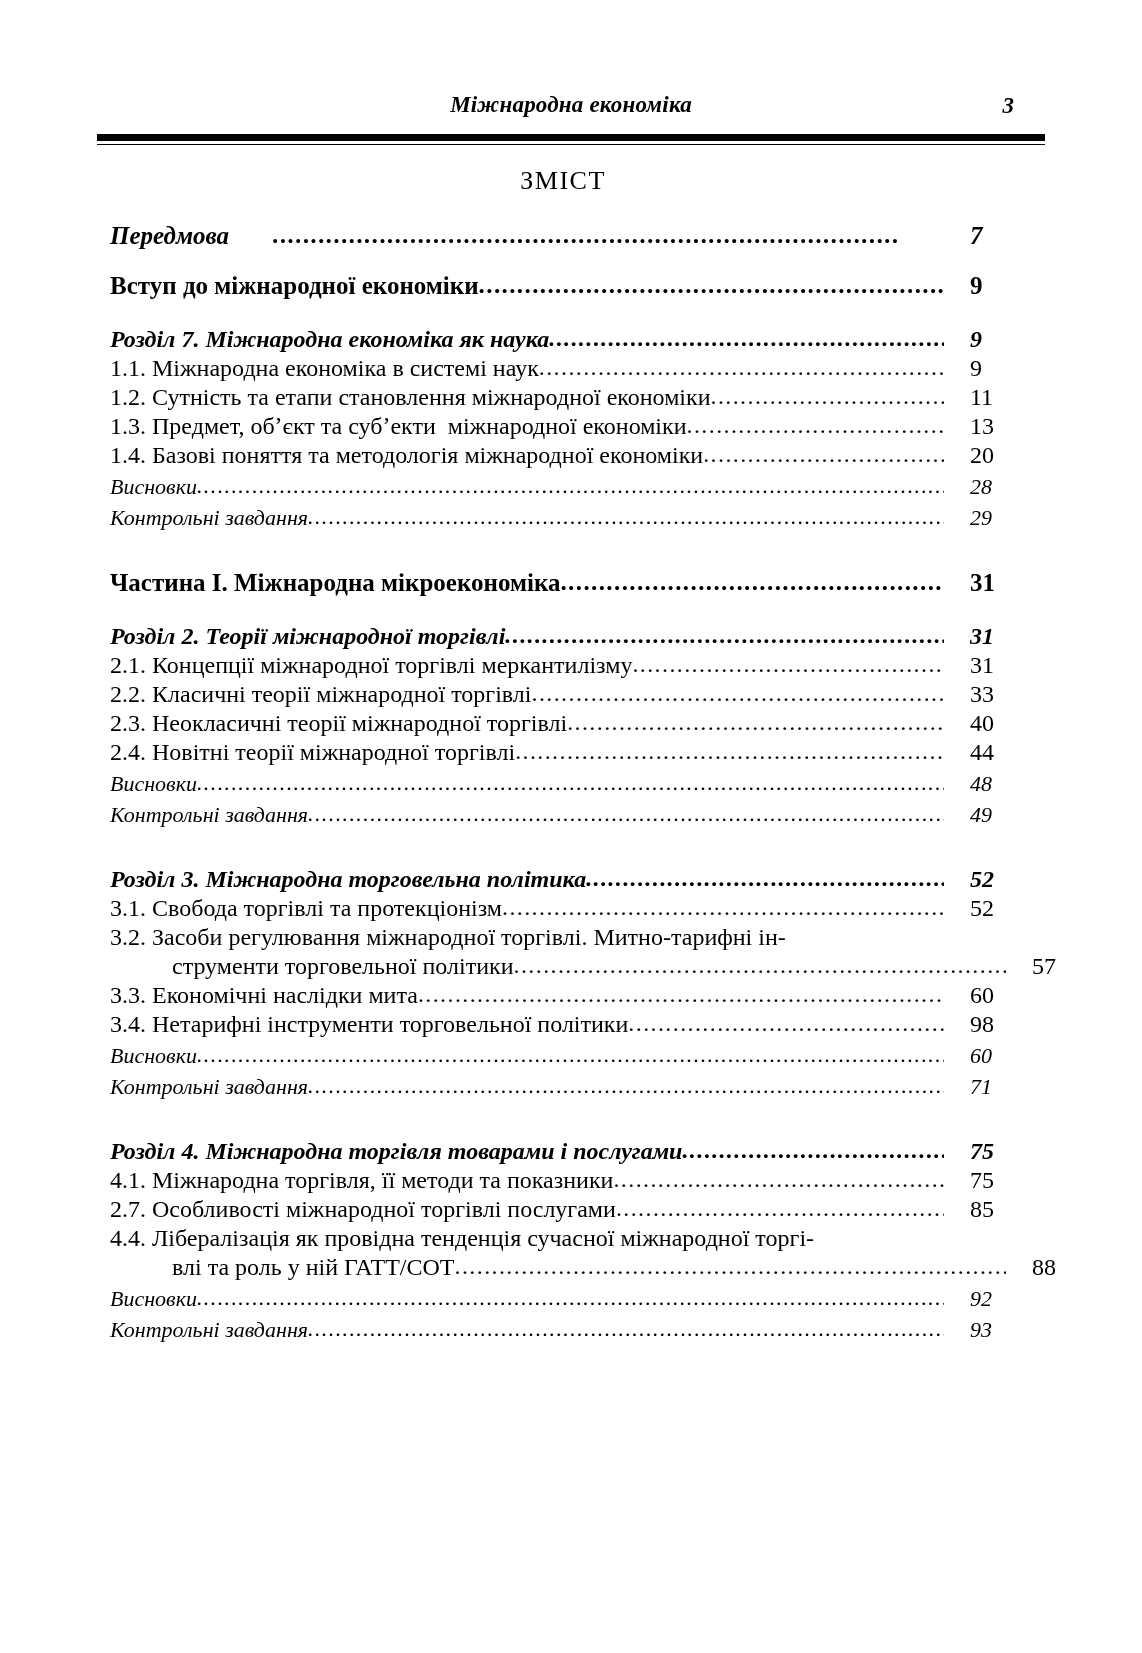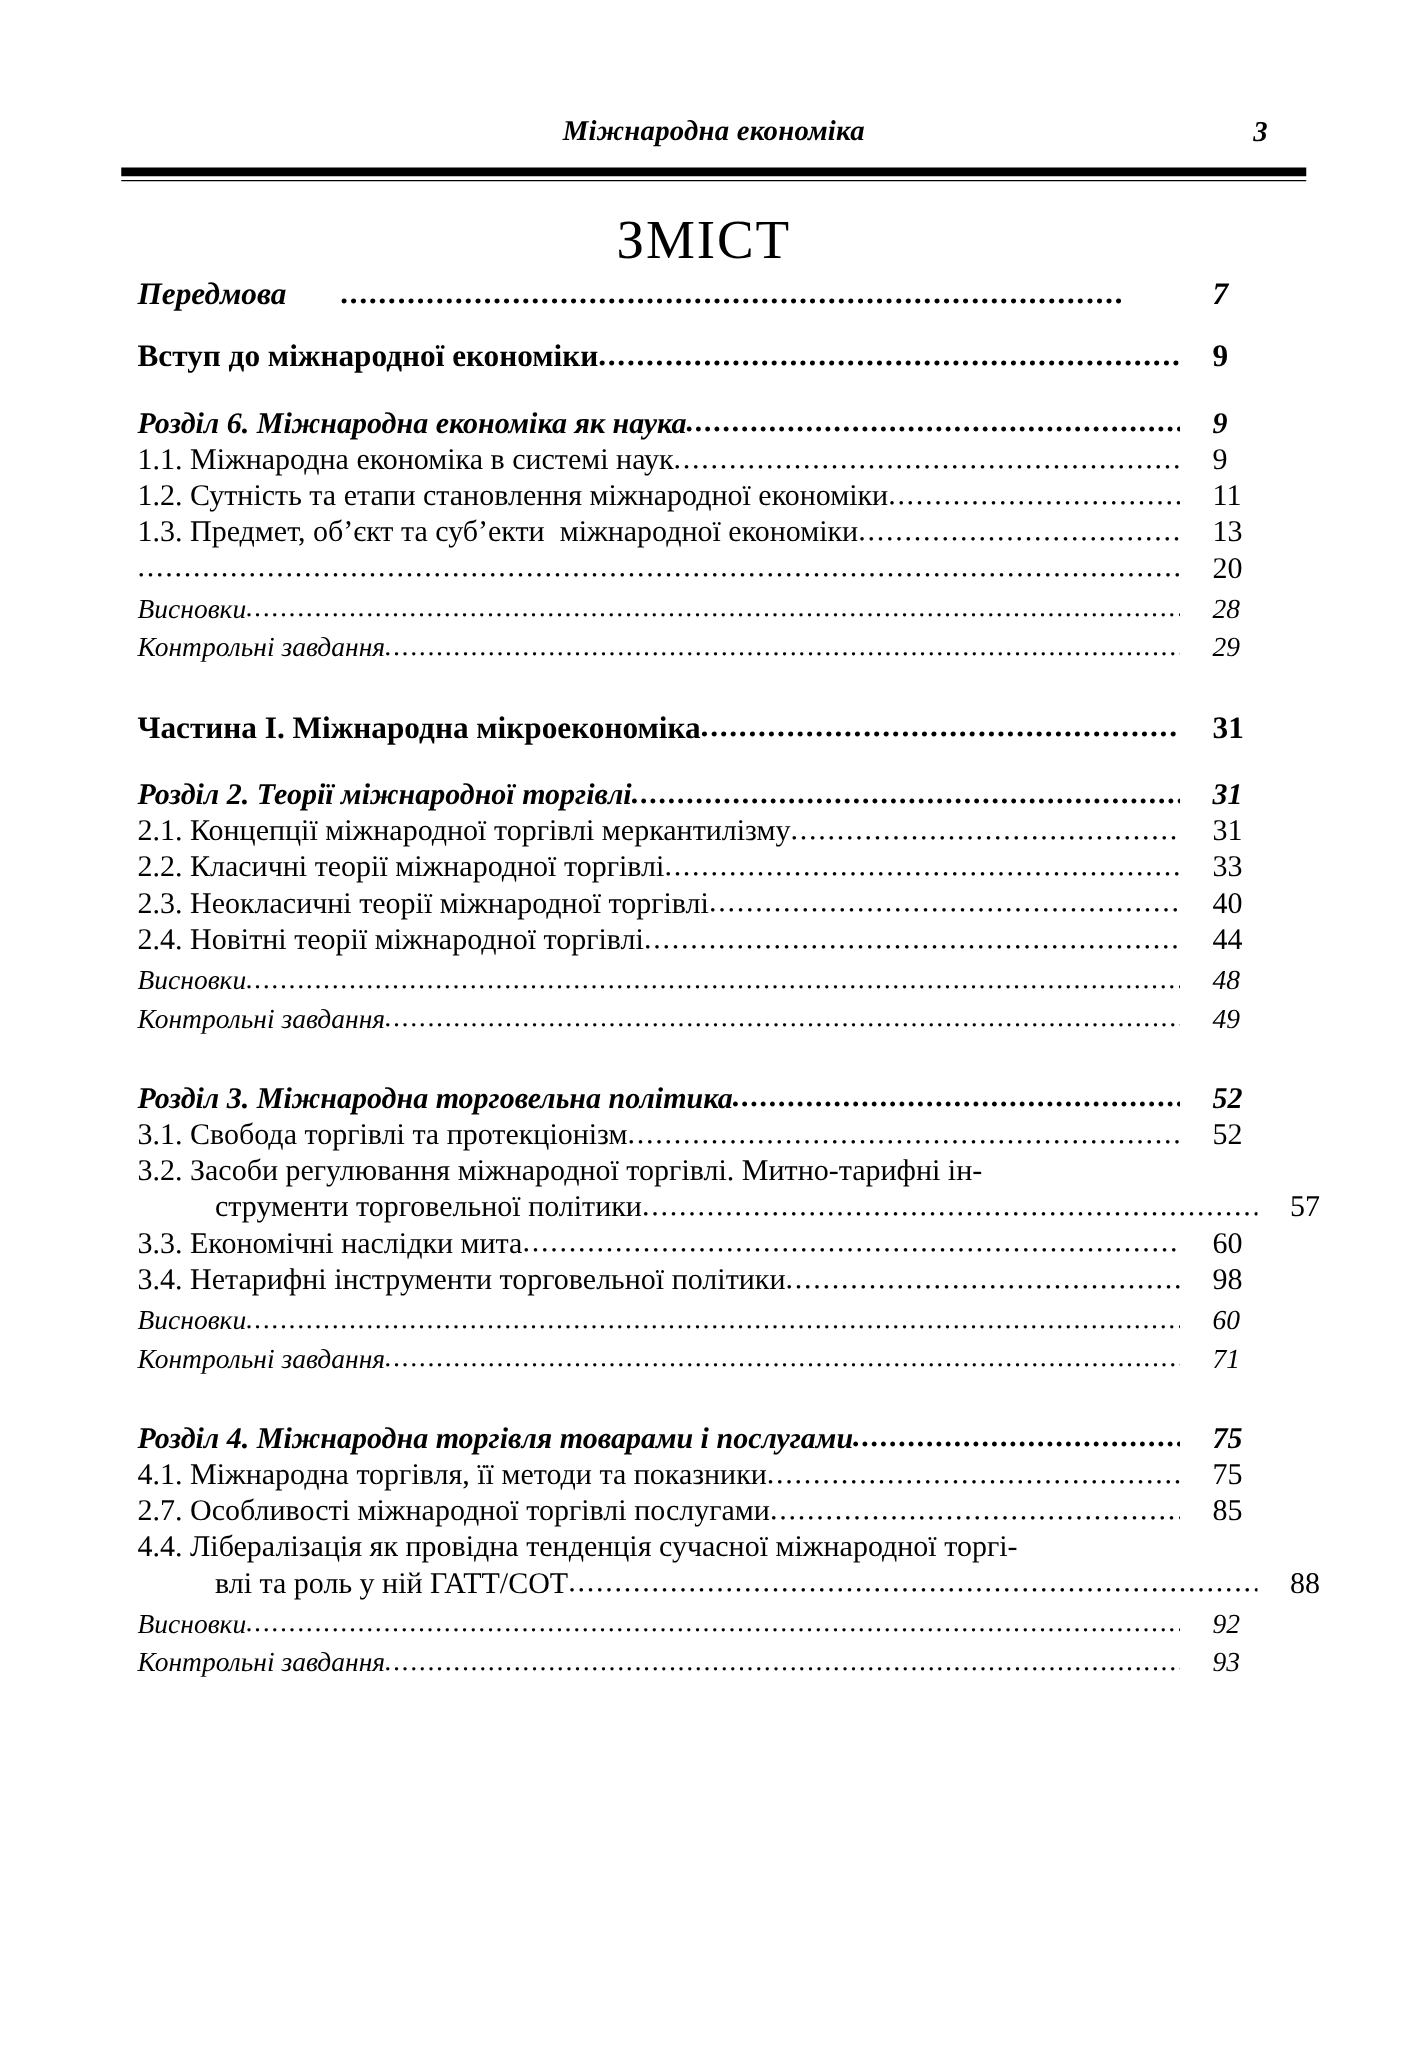--- a/index.html
+++ b/index.html
@@ -67,21 +67,21 @@
     height: 1px;
     background: #000000;
   }
 
   
   .doc-title {
     position: absolute;
     left: 0; right: 16px;
     top: 166px;
     text-align: center;
-    font-size: 44px;
+    font-size: 26px;
     letter-spacing: 1.5px;
   }
 
   
   .toc {
     position: absolute;
     left: 110px;
     top: 222px;
     width: 922px;
   }
@@ -193,41 +193,42 @@
 
     <div class="row r-part">
       <span class="label">Вступ до міжнародної економіки</span>
       <span class="leader"></span>
       <span class="folio">9</span>
     </div>
 
     <div class="gap-md"></div>
 
     <div class="row r-chapter">
-      <span class="label">Розділ 6. Міжнародна економіка як наука</span>
+      <span class="label">Розділ 7. Міжнародна економіка як наука</span>
       <span class="leader"></span>
       <span class="folio">9</span>
     </div>
 
     <div class="row r-item">
       <span class="label">1.1. Міжнародна економіка в системі наук</span>
       <span class="leader"></span>
       <span class="folio">9</span>
     </div>
     <div class="row r-item">
       <span class="label">1.2. Сутність та етапи становлення міжнародної економіки</span>
       <span class="leader"></span>
       <span class="folio">11</span>
     </div>
     <div class="row r-item">
       <span class="label">1.3. Предмет, обʼєкт та субʼекти  міжнародної економіки</span>
       <span class="leader"></span>
       <span class="folio">13</span>
     </div>
     <div class="row r-item">
+      <span class="label">1.4. Базові поняття та методологія міжнародної економіки</span>
       <span class="leader"></span>
       <span class="folio">20</span>
     </div>
 
     <div class="row r-note">
       <span class="label">Висновки</span>
       <span class="leader"></span>
       <span class="folio">28</span>
     </div>
     <div class="row r-note">

